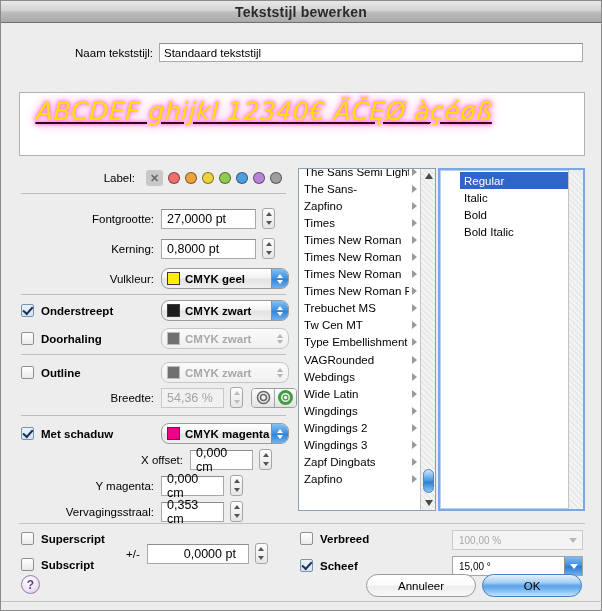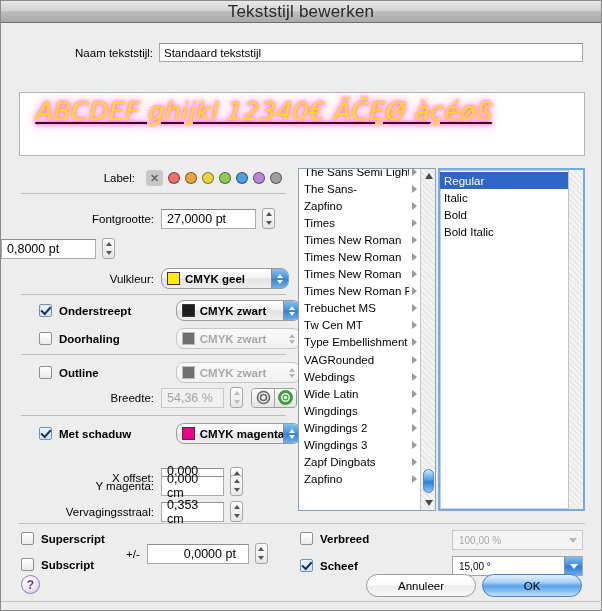--- a/index.html
+++ b/index.html
@@ -20,21 +20,21 @@
   }
   
   #titlebar {
     height: 22px;
     background: linear-gradient(to bottom, #e8e8e8 0%, #d3d3d3 45%, #bdbdbd 52%, #a9a9a9 100%);
     border-bottom: 1px solid #6f6f6f;
     display: flex; align-items: center; justify-content: center;
     position: relative; flex: none;
   }
   #titlebar .title {
-    font-size: 17px; font-weight: normal; color: #2a2a2a;
+    font-size: 14px; font-weight: bold; color: #2a2a2a;
     letter-spacing: .2px;
   }
   
   #content {
     flex: 1; position: relative;
     background: #ededed;
     padding: 0;
   }
   .row { display: flex; align-items: center; }
   .lbl { font-size: 11.5px; color: #000; text-align: right; }
@@ -89,21 +89,21 @@
     width: 12px; height: 12px; border-radius: 50%;
     border: 1px solid rgba(0,0,0,.45);
   }
 
   
   .sep { position: absolute; height: 1px; background: #bdbdbd; }
 
   
   .ctl-row { position: absolute; left: 0; width: 300px; display: flex; align-items: center; }
   .ctl-label { width: 160px; padding-right: 7px; text-align: right; font-size: 11.5px; }
-  .ctl-label-left { width: 160px; padding-left: 20px; text-align: left; font-size: 11.5px; font-weight: bold; margin-left: 18px; }
+  .ctl-label-left { width: 160px; padding-left: 20px; text-align: left; font-size: 11.5px; font-weight: bold; }
 
   .txtfield {
     background: #fff; border: 1px solid #a9a9a9; border-top-color: #8d8d8d;
     height: 20px; font-size: 12.5px; padding: 0 5px;
     display: flex; align-items: center; color: #000;
     font-family: "Liberation Sans", sans-serif;
   }
   .txtfield.disabled { background: #f1f1f1; color: #a5a5a5; border-color: #c8c8c8; }
 
   
@@ -206,21 +206,21 @@
   .fitem {
     height: 17.1px; display: flex; align-items: center; justify-content: space-between;
     padding: 0 3px 0 5px; font-size: 11.5px; white-space: nowrap; overflow: hidden;
   }
   .fitem.sel { background: #cfcfcf; }
   .fitem .nm { overflow: hidden; text-overflow: clip; }
   .fitem .submenu {
     width: 0; height: 0; border-top: 4px solid transparent; border-bottom: 4px solid transparent;
     border-left: 5px solid #9a9a9a; flex: none; margin-left: 3px;
   }
-  .styleitems { position: absolute; left: 0; top: 0; right: 15px; }
+  .styleitems { position: absolute; left: 0; top: 0; right: 15px; padding-left: 20px; }
   .sitem { height: 17px; display: flex; align-items: center; padding: 0 4px; font-size: 11.5px; }
   .sitem.sel { background: #2f64c8; color: #fff; }
 
   
   .combobox {
     height: 20px; border: 1px solid #a6a6a6; background: #fff;
     display: flex; align-items: center; padding-left: 6px; font-size: 10px;
     position: relative; overflow: hidden;
   }
   .combobox .cbtn {
@@ -295,20 +295,21 @@
     <div class="ctl-row" style="top:185px;">
       <div class="ctl-label">Fontgrootte:</div>
       <div class="txtfield" style="width:95px;">27,0000 pt</div>
       <div class="stepper">
           <div class="ar up"></div>
           <div class="ar dn"></div>
         </div>
     </div>
 
     <div class="ctl-row" style="top:215px;">
+      <div class="ctl-label">Kerning:</div>
       <div class="txtfield" style="width:95px;">0,8000 pt</div>
       <div class="stepper">
           <div class="ar up"></div>
           <div class="ar dn"></div>
         </div>
     </div>
 
     <div class="ctl-row" style="top:245px;">
       <div class="ctl-label">Vulkleur:</div>
       <div class="popup" style="width:128px;">
@@ -403,21 +404,21 @@
       <div class="popup" style="width:128px;">
         <div class="cswatch" style="background:#ec008c"></div>
         <div class="ptext">CMYK magenta</div>
         <div class="arrows">
             <div class="ar up"></div>
             <div class="ar dn"></div>
           </div>
       </div>
     </div>
 
-    <div class="ctl-row" style="top:444px;">
+    <div class="ctl-row" style="top:426px;justify-content:center;">
       <div class="ctl-label">X offset:</div>
       <div class="txtfield" style="width:63px;">0,000 cm</div>
       <div class="stepper">
           <div class="ar up"></div>
           <div class="ar dn"></div>
         </div>
     </div>
 
     <div class="ctl-row" style="top:452px;">
       <div class="ctl-label">Y magenta:</div>

